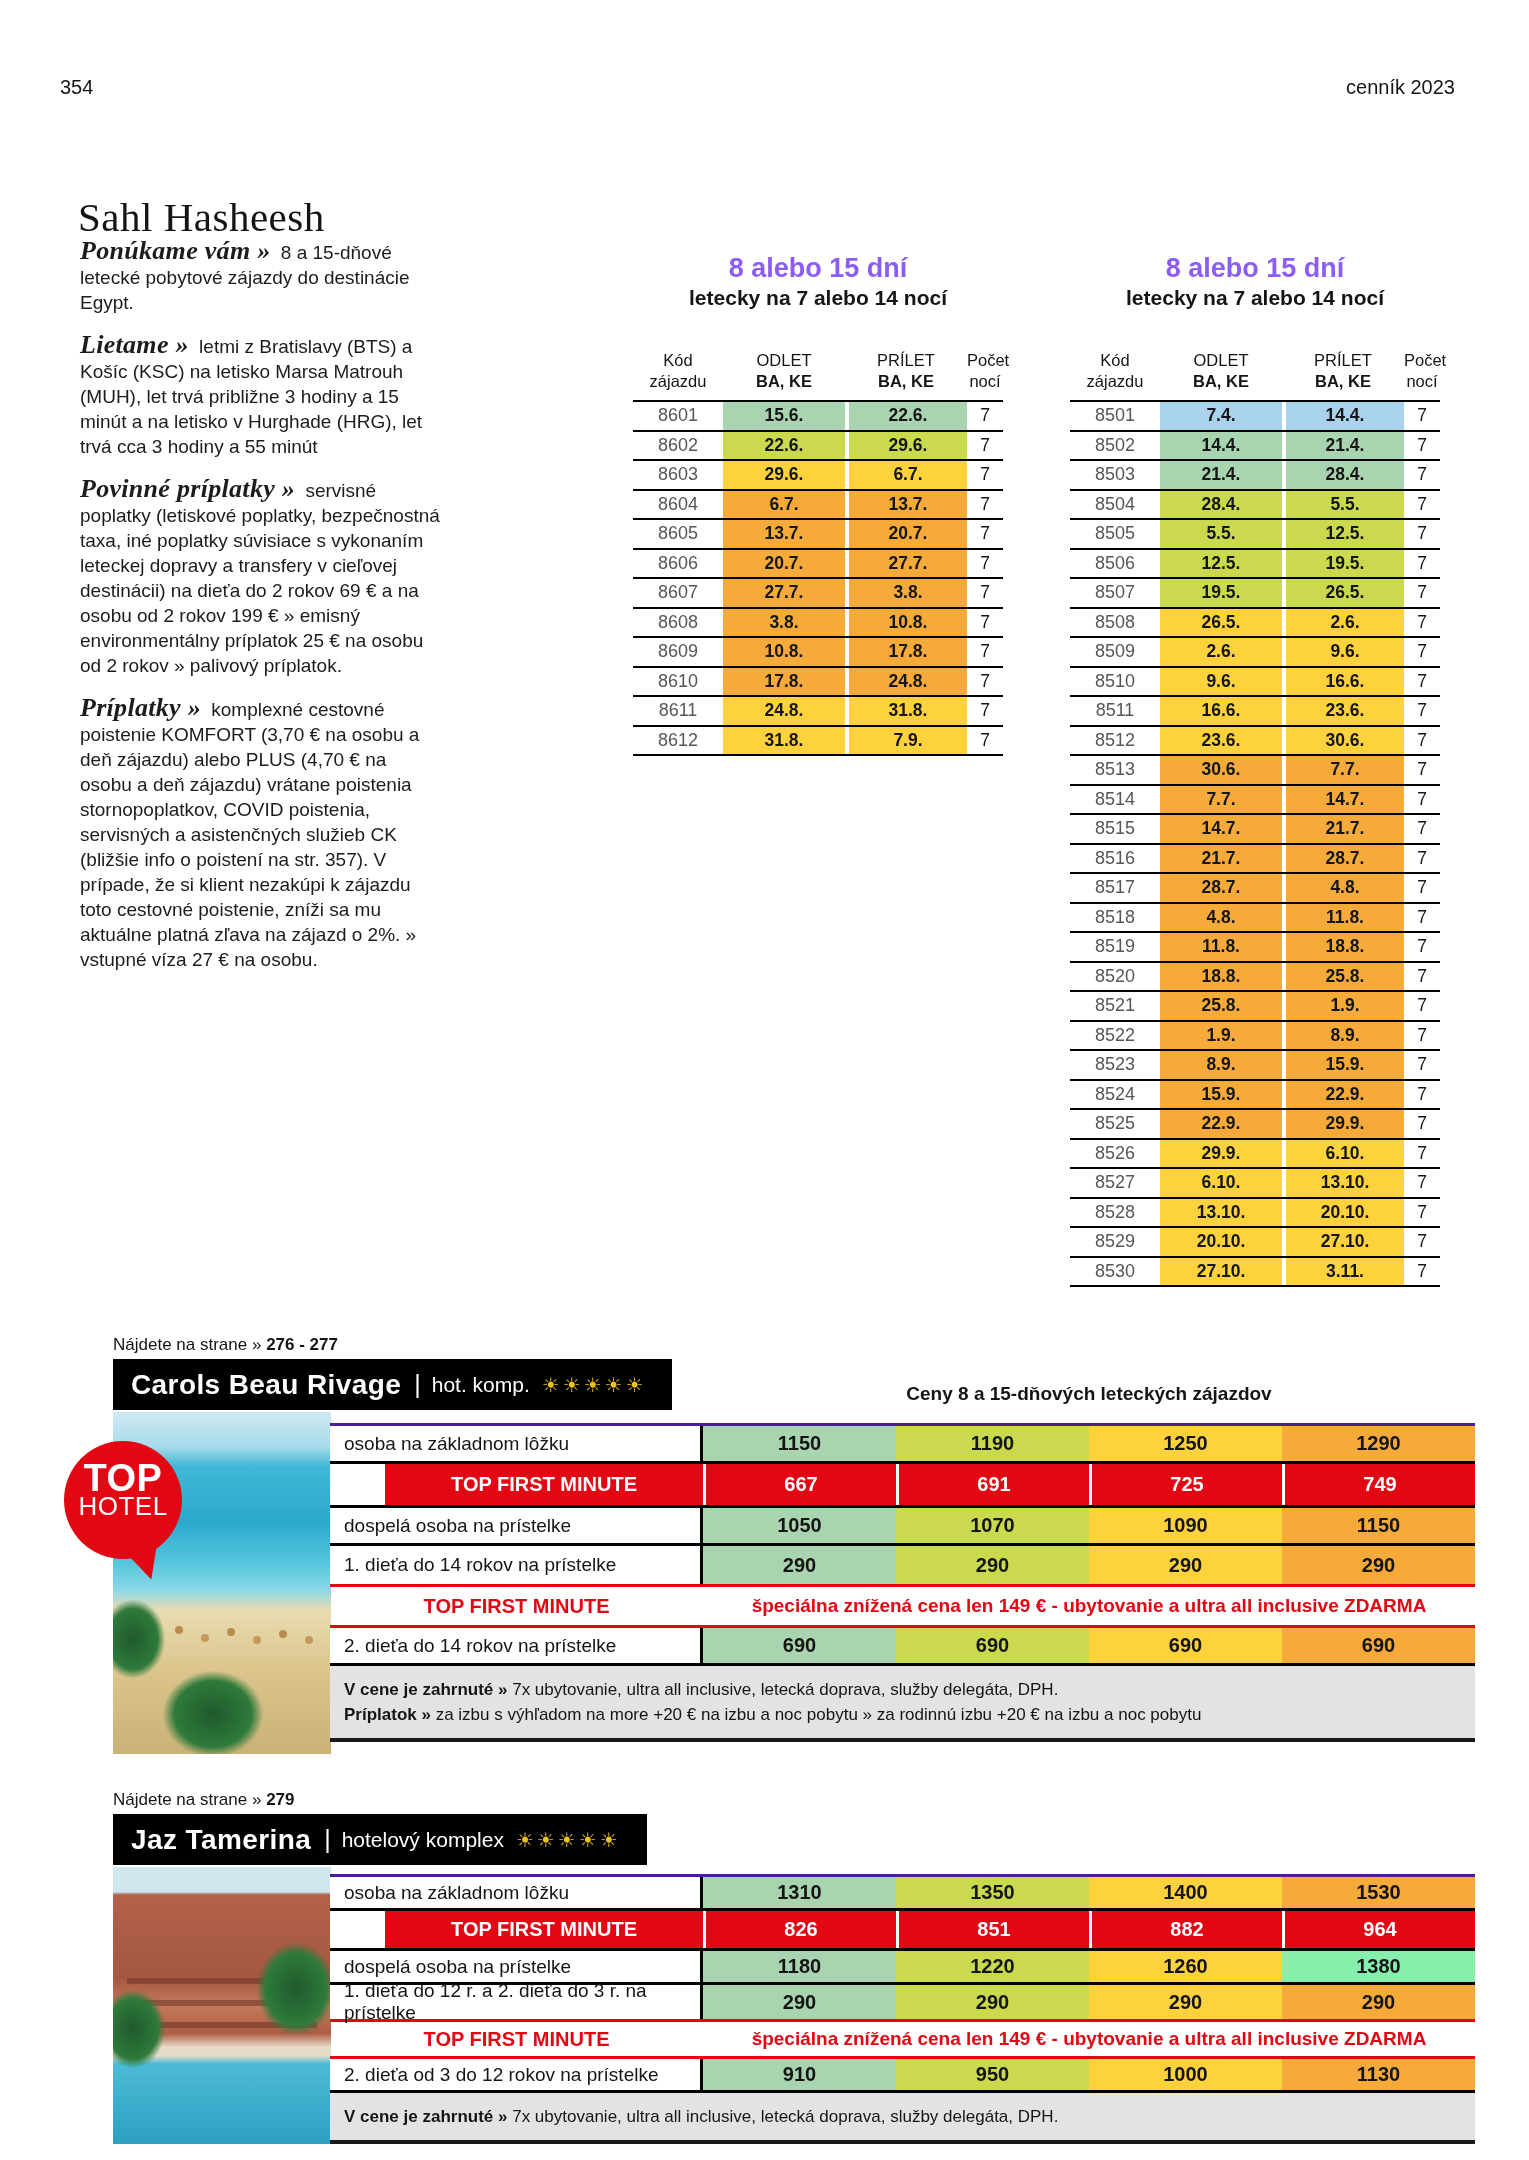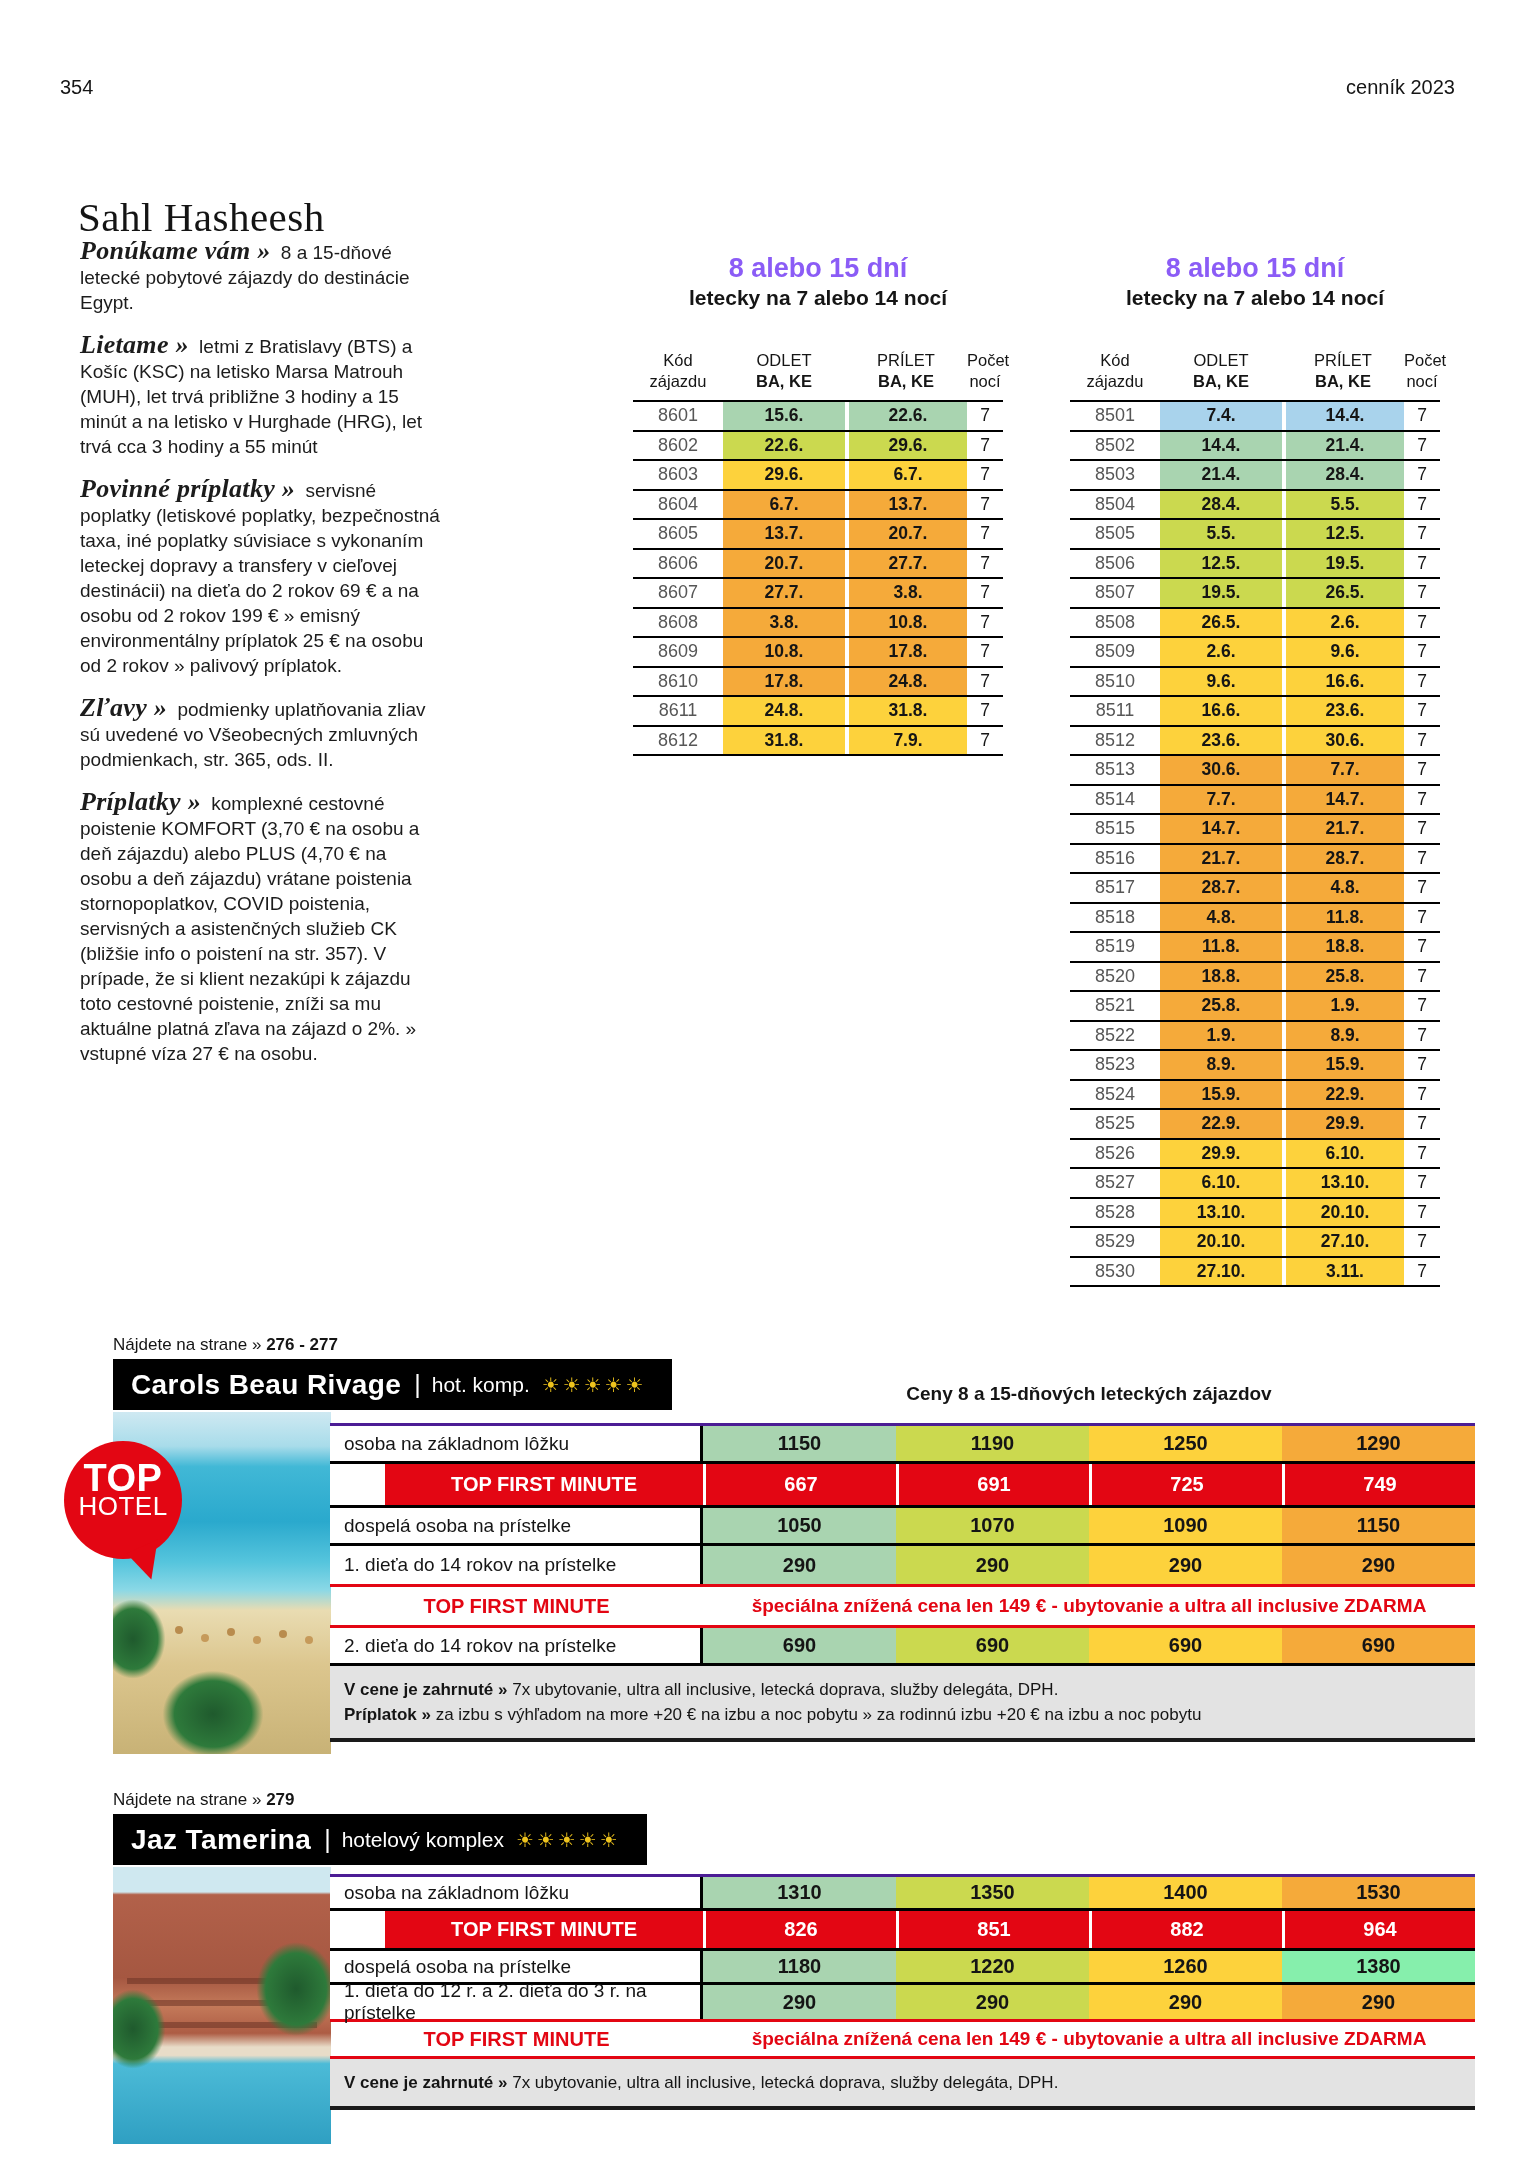--- a/index.html
+++ b/index.html
@@ -110,21 +110,20 @@
 
 <div class="page-num">354</div>
 <div class="edition">cenník 2023</div>
 
 <h1 class="main-title"><br><span>Sahl Hasheesh</span></h1>
 
 <div class="intro-col" id="intro-col">
     <p class="intro"><span class="lead">Ponúkame vám »</span><span> 8 a 15-dňové letecké pobytové zájazdy do destinácie Egypt.</span></p>
     <p class="intro"><span class="lead">Lietame »</span><span> letmi z Bratislavy (BTS) a Košíc (KSC) na letisko Marsa Matrouh (MUH), let trvá približne 3 hodiny a 15 minút a na letisko v Hurghade (HRG), let trvá cca 3 hodiny a 55 minút</span></p>
     <p class="intro"><span class="lead">Povinné príplatky »</span><span> servisné poplatky (letiskové poplatky, bezpečnostná taxa, iné poplatky súvisiace s vykonaním leteckej dopravy a transfery v cieľovej destinácii) na dieťa do 2 rokov 69 € a na osobu od 2 rokov 199 € » emisný environmentálny príplatok 25 € na osobu od 2 rokov » palivový príplatok.</span></p>
-    <p class="intro"><span class="lead">Zľavy »</span><span> podmienky uplatňovania zliav sú uvedené vo Všeobecných zmluvných podmienkach, str. 365, ods. II.</span></p>
     <p class="intro"><span class="lead">Príplatky »</span><span> komplexné cestovné poistenie KOMFORT (3,70 € na osobu a deň zájazdu) alebo PLUS (4,70 € na osobu a deň zájazdu) vrátane poistenia stornopoplatkov, COVID poistenia, servisných a asistenčných služieb CK (bližšie info o poistení na str. 357). V prípade, že si klient nezakúpi k zájazdu toto cestovné poistenie, zníži sa mu aktuálne platná zľava na zájazd o 2%. » vstupné víza 27 € na osobu.</span></p>
   </div>
 
 <section class="date-table" id="dt0">
   <div class="dt-title">8 alebo 15 dní</div>
   <div class="dt-sub">letecky na 7 alebo 14 nocí</div>
   <div class="dt-head">
       <div class="dt-hcell">
         <span>Kód</span>
         <span>zájazdu</span>
@@ -535,17 +534,24 @@
         <div class="pt-label">1. dieťa do 12 r. a 2. dieťa do 3 r. na prístelke</div>
         <div class="pt-val" style="background: rgb(169, 212, 176);">290</div>
         <div class="pt-val" style="background: rgb(203, 217, 79);">290</div>
         <div class="pt-val" style="background: rgb(253, 210, 60);">290</div>
         <div class="pt-val" style="background: rgb(245, 170, 58);">290</div>
       </div>
       <div class="pt-row promo">
         <div class="promo-label">TOP FIRST MINUTE</div>
         <div class="promo-text">špeciálna znížená cena len 149 € - ubytovanie a ultra all inclusive  ZDARMA</div>
       </div>
+      <div class="pt-row price">
+        <div class="pt-label">2. dieťa od 3 do 12 rokov na prístelke</div>
+        <div class="pt-val" style="background: rgb(169, 212, 176);">910</div>
+        <div class="pt-val" style="background: rgb(203, 217, 79);">950</div>
+        <div class="pt-val" style="background: rgb(253, 210, 60);">1000</div>
+        <div class="pt-val" style="background: rgb(245, 170, 58);">1130</div>
+      </div>
       <div class="pt-foot" id="foot-1">
       <div><span class="fl">V cene je zahrnuté »</span> <span>7x ubytovanie, ultra all inclusive, letecká doprava, služby delegáta, DPH.</span></div>
     </div>
   </div>
 </section>
 
 </body></html>

